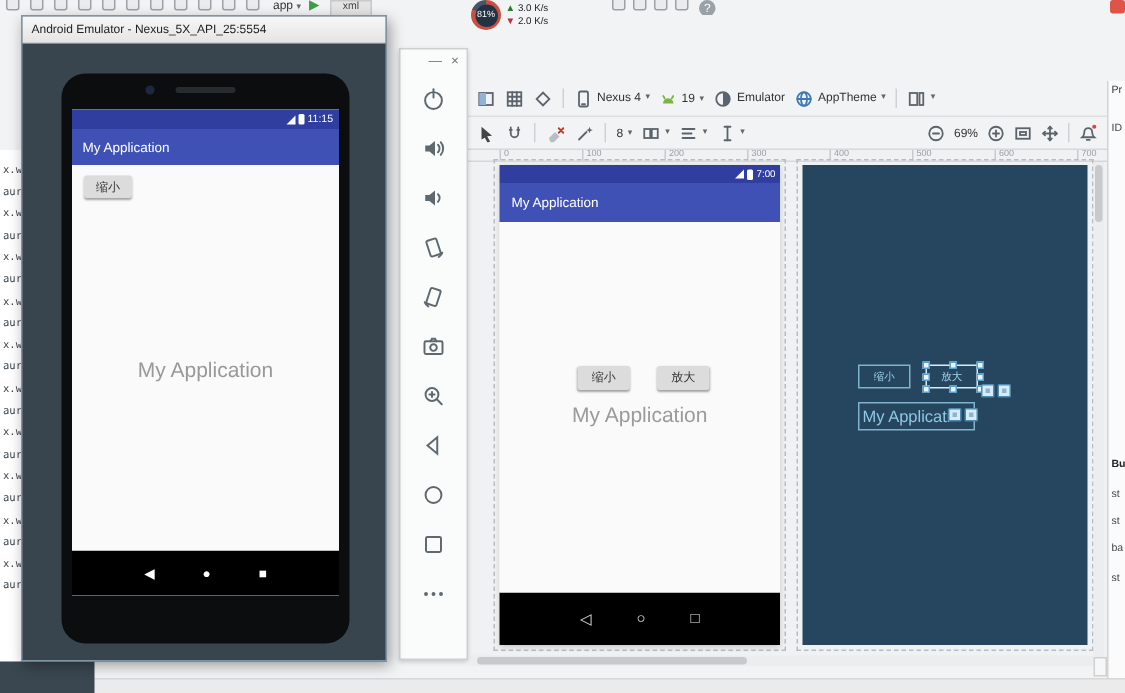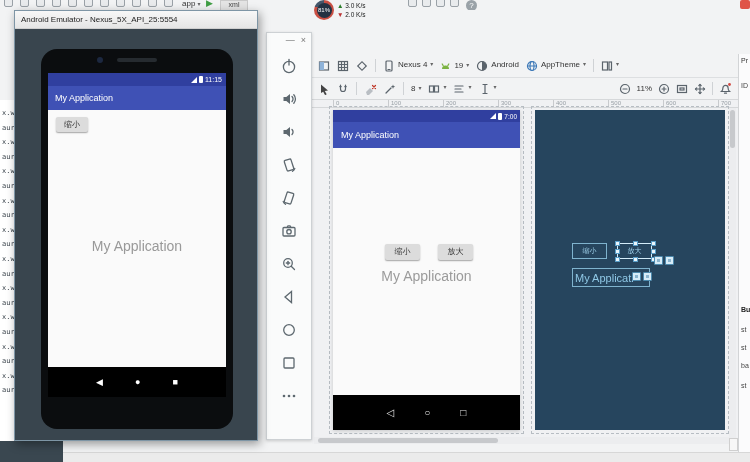--- a/index.html
+++ b/index.html
@@ -238,21 +238,21 @@
           <line x1="7.8" y1="4.6" x2="8.8" y2="3" stroke="#7cb342"></line>
         </svg>
       <span>19</span>
         <span class="caret">▾</span>
     </span>
     <span class="tgroup">
       <svg width="12" height="12" viewBox="0 0 12 12">
           <circle cx="6" cy="6" r="4.5"></circle>
           <path d="M6 1.5a4.5 4.5 0 010 9z" fill="#5b646c" stroke="none"></path>
         </svg>
-      <span>Android</span>
+      <span>Emulator</span>
     </span>
     <span class="tgroup">
       <svg width="12" height="12" viewBox="0 0 12 12" style="stroke:#3f7ab8;">
           <circle cx="6" cy="6" r="4.5"></circle>
           <ellipse cx="6" cy="6" rx="2" ry="4.5"></ellipse>
           <line x1="1.5" y1="6" x2="10.5" y2="6"></line>
         </svg>
       <span>AppTheme</span>
         <span class="caret">▾</span>
     </span>
@@ -320,21 +320,21 @@
         </svg>
       <span class="caret">▾</span>
     </span>
     <span style="margin-left:auto;display:flex;align-items:center;gap:6px;">
       <span>
           <svg width="12" height="12" viewBox="0 0 12 12">
             <circle cx="6" cy="6" r="4.5"></circle>
             <line x1="4" y1="6" x2="8" y2="6"></line>
           </svg>
         </span>
-      <span>11%</span>
+      <span>69%</span>
       <span>
           <svg width="12" height="12" viewBox="0 0 12 12">
             <circle cx="6" cy="6" r="4.5"></circle>
             <line x1="4" y1="6" x2="8" y2="6"></line>
             <line x1="6" y1="4" x2="6" y2="8"></line>
           </svg>
         </span>
       <span>
           <svg width="12" height="12" viewBox="0 0 12 12">
             <rect x="1.5" y="2.5" width="9" height="7"></rect>

